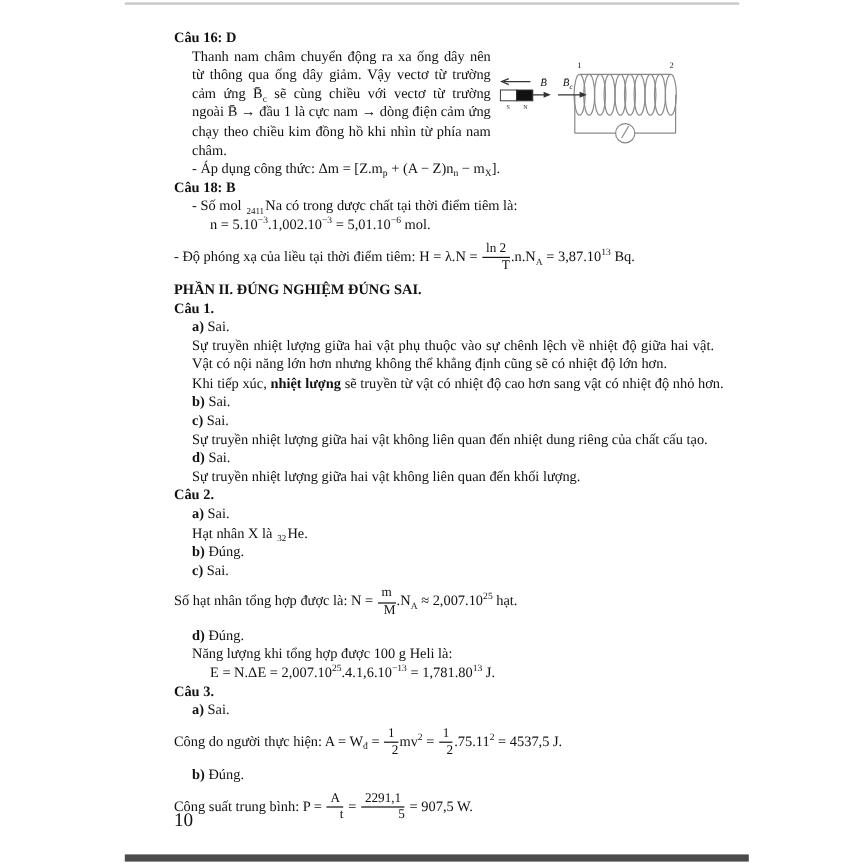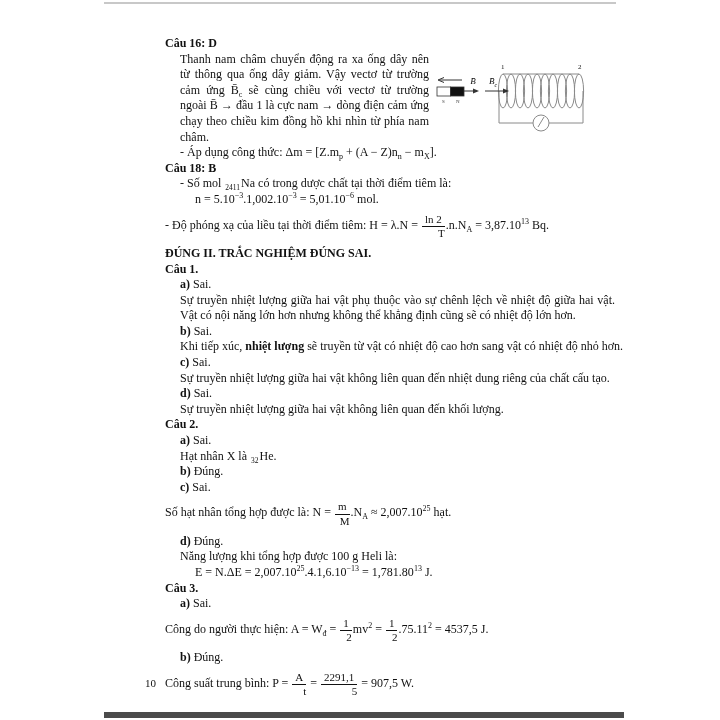--- a/index.html
+++ b/index.html
@@ -4,39 +4,39 @@
 <style>
   html,body{margin:0;padding:0;}
   body{
     width:720px;height:720px;background:#ffffff;position:relative;overflow:hidden;
     font-family:"Liberation Serif","DejaVu Serif",serif;
     color:#111;font-size:12px;line-height:15.6px;
     -webkit-font-smoothing:antialiased;
   }
   .top-line{position:absolute;left:104px;top:2px;width:512px;height:2px;background:#c8c8c8;}
   .bottom-bar{position:absolute;left:104px;top:712px;width:520px;height:6px;background:#4b4b4b;}
-  .content{position:absolute;left:145px;top:36px;width:450px;margin-left:20px;}
+  .content{position:absolute;left:145px;top:24px;width:450px;}
   .h{font-weight:bold;}
   .b{font-weight:bold;}
   .ml1{margin-left:15px;}
   .ml2{margin-left:30px;}
   .just{text-align:justify;}
   .nowrap{white-space:nowrap;}
   sub{font-size:8px;line-height:0;vertical-align:-3px;}
   sup{font-size:8px;line-height:0;vertical-align:5px;}
   .frac{display:inline-block;vertical-align:middle;text-align:right;font-size:11px;line-height:1.2;margin:0 1px;}
   .frac .num{display:block;border-bottom:1px solid #111;padding:0 3px;}
   .frac .den{display:block;}
   .tallline{margin:5px 0 6px 0;}
   .nuc{display:inline-flex;flex-direction:row;font-size:7.5px;line-height:7px;vertical-align:-3px;margin:0 1px 0 1px;}
   .q16row{display:flex;align-items:center;}
   .q16row p{margin:0 0 0 15px;width:260px;text-align:justify;}
   .diagram{flex:0 0 auto;margin-left:6px;margin-top:4px;}
   .section-gap{margin-top:4px;}
-  .pagenum{position:absolute;left:145px;top:676px;font-size:11px;}
+  .pagenum{position:absolute;left:145px;top:676px;font-size:16px;}
 </style>
 </head>
 <body>
 
 <div class="top-line"></div>
 
 <div class="content">
 
   <div class="h">Câu 16: D</div>
   <div class="q16row">
@@ -98,27 +98,27 @@
   <div class="ml1 nowrap"><span>- Áp dụng công thức: Δm = [Z.m</span><sub>p</sub><span> + (A − Z)n</span><sub>n</sub><span> − m</span><sub>X</sub><span>].</span></div>
 
   <div class="h">Câu 18: B</div>
   <div class="ml1 nowrap"><span>- Số mol </span><span class="nuc">
         <span>24</span>
         <span>11</span>
       </span><span>Na</span><span> có trong dược chất tại thời điểm tiêm là:</span></div>
   <div class="ml2 nowrap"><span>n = 5.10</span><sup>−3</sup><span>.1,002.10</span><sup>−3</sup><span> = 5,01.10</span><sup>−6</sup><span> mol.</span></div>
   <div class="ml1 nowrap tallline"><span>- Độ phóng xạ của liều tại thời điểm tiêm: H = λ.N = </span><span class="frac"><span class="num">ln 2</span><span class="den">T</span></span><span>.n.N</span><sub>A</sub><span> = 3,87.10</span><sup>13</sup><span> Bq.</span></div>
 
-  <div class="h section-gap">ĐÚNG II. TRẮC NGHIỆM ĐÚNG SAI.</div>
+  <div class="h section-gap">PHẦN II. ĐÚNG NGHIỆM ĐÚNG SAI.</div>
 
   <div class="h">Câu 1.</div>
   <div class="ml1"><span class="b">a)</span><span> Sai.</span></div>
   <div class="ml1 just">Sự truyền nhiệt lượng giữa hai vật phụ thuộc vào sự chênh lệch về nhiệt độ giữa hai vật. Vật có nội năng lớn hơn nhưng không thể khẳng định cũng sẽ có nhiệt độ lớn hơn.</div>
+  <div class="ml1 nowrap"><span>Khi tiếp xúc, </span><span class="b">nhiệt lượng</span><span> sẽ truyền từ vật có nhiệt độ cao hơn sang vật có nhiệt độ nhỏ hơn.</span></div>
   <div class="ml1"><span class="b">b)</span><span> Sai.</span></div>
-  <div class="ml1 nowrap"><span>Khi tiếp xúc, </span><span class="b">nhiệt lượng</span><span> sẽ truyền từ vật có nhiệt độ cao hơn sang vật có nhiệt độ nhỏ hơn.</span></div>
   <div class="ml1"><span class="b">c)</span><span> Sai.</span></div>
   <div class="ml1 nowrap">Sự truyền nhiệt lượng giữa hai vật không liên quan đến nhiệt dung riêng của chất cấu tạo.</div>
   <div class="ml1"><span class="b">d)</span><span> Sai.</span></div>
   <div class="ml1 nowrap">Sự truyền nhiệt lượng giữa hai vật không liên quan đến khối lượng.</div>
 
   <div class="h">Câu 2.</div>
   <div class="ml1"><span class="b">a)</span><span> Sai.</span></div>
   <div class="ml1"><span>Hạt nhân X là </span><span class="nuc">
         <span>3</span>
         <span>2</span>

